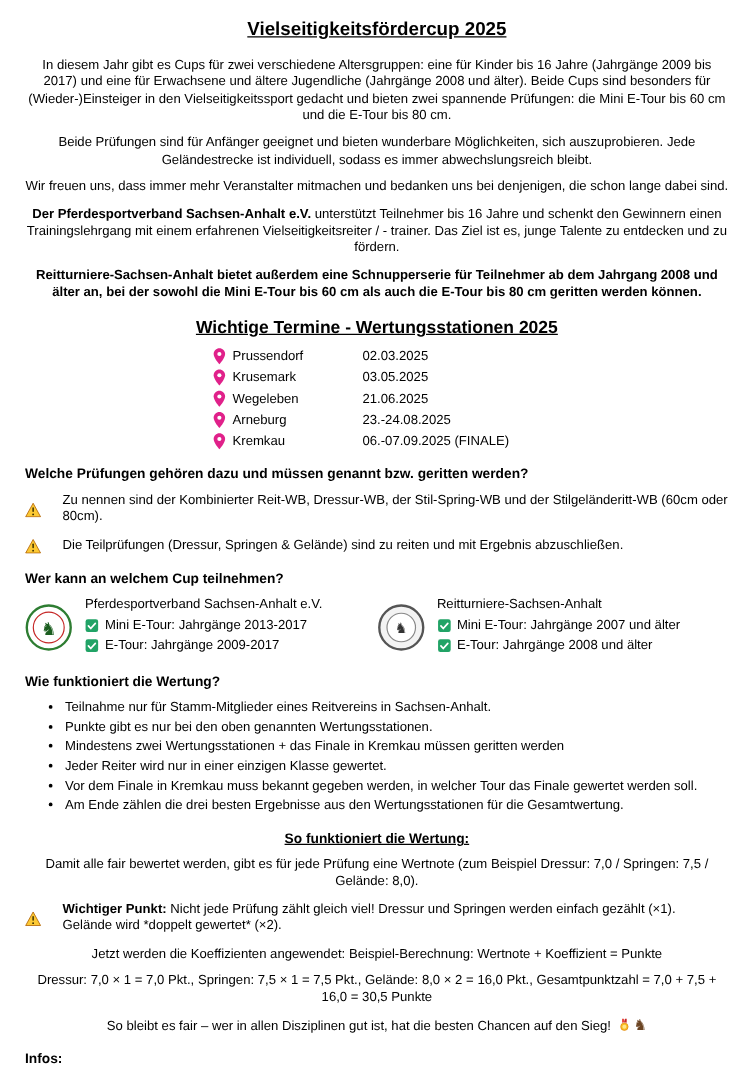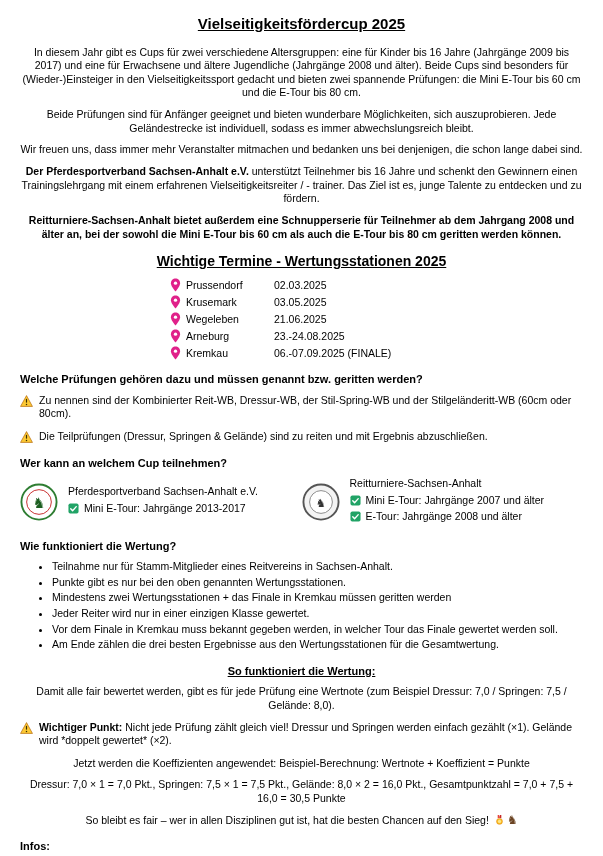--- a/index.html
+++ b/index.html
@@ -13,22 +13,22 @@
   }
   .page{padding:14px 20px 8px 20px;}
   h1{font-size:15px;font-weight:bold;text-decoration:underline;margin:0 0 12px 0;text-align:center;}
   .para{margin:0 0 8px 0;text-align:center;}
   .bold{font-weight:bold;}
   h3{font-size:11px;font-weight:bold;margin:12px 0 7px 0;}
   h2.centered{font-size:14px;font-weight:bold;text-decoration:underline;text-align:center;margin:11px 0 8px 0;}
   .termine{margin:0 0 10px 150px;}
   .trow{display:flex;align-items:center;margin-bottom:3px;}
   .trow .pin{width:16px;display:inline-flex;}
-  .trow .ort{width:88px;}
-  .warnrow{display:flex;gap:6px;margin:0 0 9px 0;align-items:flex-start;}
+  .trow .ort{width:104px;}
+  .warnrow{display:flex;gap:17px;margin:0 0 9px 0;align-items:center;}
   .warnrow .warn-icon{flex:0 0 auto;margin-top:1px;display:inline-flex;}
   .cups{display:flex;margin:2px 0 6px 0;}
   .cup-col{flex:1;display:flex;gap:10px;align-items:center;}
   .cup-col .logo{flex:0 0 auto;display:inline-flex;}
   .cup-body .org{margin-bottom:3px;}
   .checkrow{display:flex;align-items:center;gap:5px;margin-bottom:3px;}
   .checkrow .check{display:inline-flex;}
   ul.bullets{margin:0 0 9px 0;padding-left:32px;}
   ul.bullets li{margin-bottom:2px;}
   .underline{text-decoration:underline;text-align:center;}
@@ -142,20 +142,29 @@
         <div class="org">Pferdesportverband Sachsen-Anhalt e.V.</div>
         <div class="checkrow">
           <span class="check">
               <svg width="11" height="11" viewBox="0 0 24 24">
                 <rect x="1" y="1" width="22" height="22" rx="4" fill="var(--check)"></rect>
                 <path d="M6 12.5l4 4.5 8-9" stroke="#fff" stroke-width="3" fill="none" stroke-linecap="round" stroke-linejoin="round"></path>
               </svg>
             </span>
           <span>Mini E-Tour: Jahrgänge 2013-2017</span>
         </div>
+        <div class="checkrow">
+          <span class="check">
+              <svg width="11" height="11" viewBox="0 0 24 24">
+                <rect x="1" y="1" width="22" height="22" rx="4" fill="var(--check)"></rect>
+                <path d="M6 12.5l4 4.5 8-9" stroke="#fff" stroke-width="3" fill="none" stroke-linecap="round" stroke-linejoin="round"></path>
+              </svg>
+            </span>
+          <span>E-Tour: Jahrgänge 2009-2017</span>
+        </div>
       </div>
     </div>
     <div class="cup-col">
       <span class="logo">
         <svg width="38" height="38" viewBox="0 0 40 40">
             <circle cx="20" cy="20" r="18.5" fill="#f3f3f3" stroke="#555" stroke-width="2"></circle>
             <circle cx="20" cy="20" r="12" fill="#fff" stroke="#888" stroke-width="1"></circle>
             <text x="20" y="25" text-anchor="middle" font-size="12" fill="#333">♞</text>
           </svg>
       </span>

